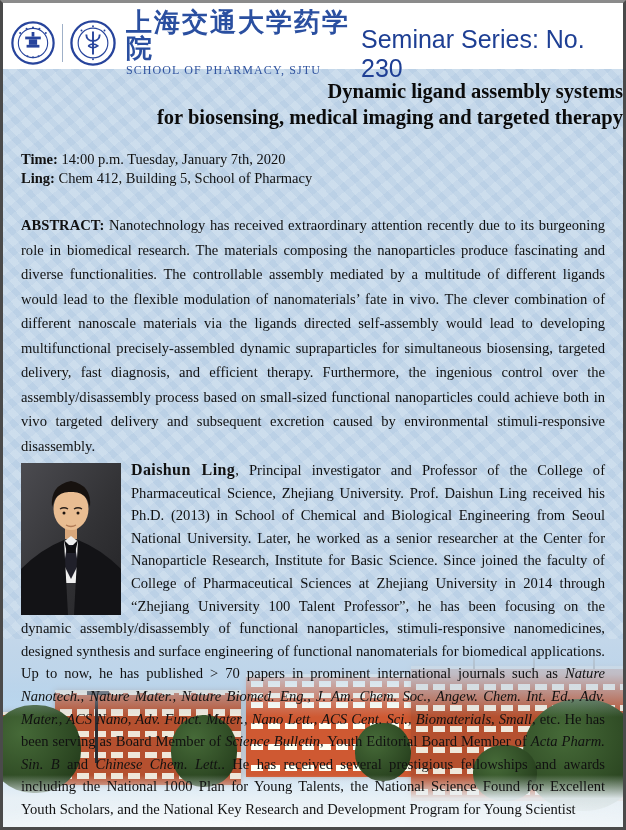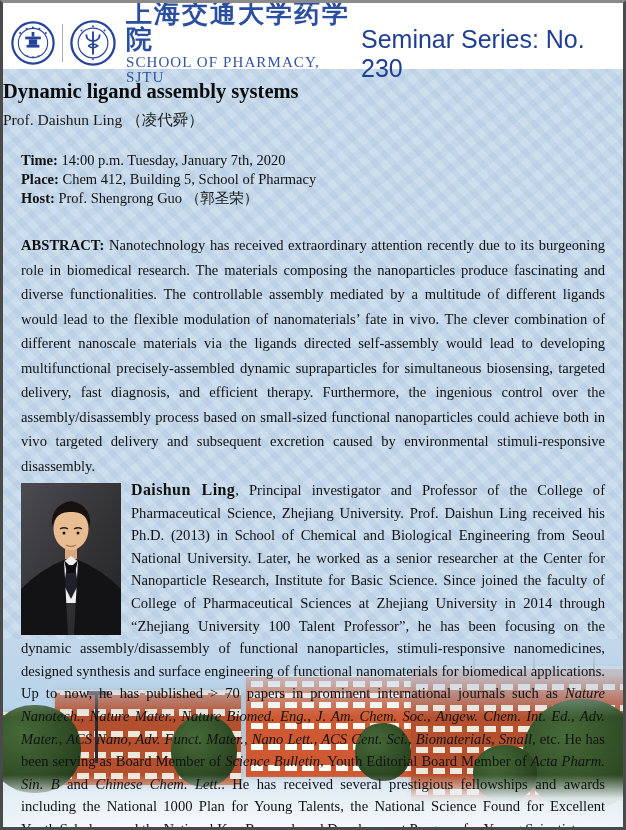--- a/index.html
+++ b/index.html
@@ -61,25 +61,25 @@
   
   .content{position:relative; z-index:1;}
 
   .masthead{display:flex; align-items:center; background:var(--header_white,#fff);
     height:48px; padding:16px 8px 2px 8px;}
   .seal{flex:0 0 auto;}
   .seal-divider{width:1px; height:38px; background:#9fb0c8; margin:0 7px;}
   .org-names{margin-left:10px; line-height:1;}
   .org-cn{font-size:26px; font-weight:bold; color:var(--brand_blue,#2a4fa0);
     font-family:"Liberation Serif",serif; letter-spacing:2px;}
-  .org-en{font-size:15px; color:#31549f; letter-spacing:1.1px; margin-top:2px;}
+  .org-en{font-size:12px; color:#31549f; letter-spacing:1.1px; margin-top:2px;}
   .seminar-no{margin-left:auto; align-self:flex-start; margin-top:6px;
     font-family:"Liberation Sans",sans-serif; font-size:25px; color:var(--seminar_blue,#1e3f94);}
 
-  .title-block{text-align:left; margin-top:9px;}
+  .title-block{text-align:right; margin-top:9px;}
   .title-line{font-size:20.5px; font-weight:bold; line-height:26px; color:#0b0b0b;}
   .speaker-line{font-size:15.5px; margin-top:6px; color:#1a1a1a;}
 
   .details{margin:20px 18px 0; font-size:14.5px; line-height:19px;}
   .lbl{font-weight:bold;}
 
   .para{margin:25px 18px 0; text-align:justify; font-size:14.6px; line-height:24.5px;}
   .bio-para{margin-top:1px; line-height:22.6px;}
   .seg-italic{font-style:italic;}
   .seg-name{font-weight:bold; font-size:16px; letter-spacing:.4px;}
@@ -147,35 +147,31 @@
       </svg>
       <div class="org-names">
         <div class="org-cn">上海交通大学药学院</div>
         <div class="org-en">SCHOOL OF PHARMACY, SJTU</div>
       </div>
       <div class="seminar-no">Seminar Series: No. 230</div>
     </div>
 
     <div class="title-block">
       <div class="title-line">Dynamic ligand assembly systems</div>
-      <div class="speaker-line">Prof. Daishun Ling （凌代舜）</div>
+      <div class="title-line">for biosensing, medical imaging and targeted therapy</div>
     </div>
 
     <div class="details">
       <div>
         <span class="lbl">Time:</span>
         <span>14:00 p.m. Tuesday, January 7th, 2020</span>
       </div>
       <div>
-        <span class="lbl">Place:</span>
+        <span class="lbl">Ling:</span>
         <span>Chem 412, Building 5, School of Pharmacy</span>
-      </div>
-      <div>
-        <span class="lbl">Host:</span>
-        <span>Prof. Shengrong Guo （郭圣荣）</span>
       </div>
     </div>
 
     <div class="para">
       <span class="lbl">ABSTRACT:</span><span> Nanotechnology has received extraordinary attention recently due to its burgeoning role in biomedical research. The materials composing the nanoparticles produce fascinating and diverse functionalities. The controllable assembly mediated by a multitude of different ligands would lead to the flexible modulation of nanomaterials’ fate in vivo. The clever combination of different nanoscale materials via the ligands directed self-assembly would lead to developing multifunctional precisely-assembled dynamic supraparticles for simultaneous biosensing, targeted delivery, fast diagnosis, and efficient therapy. Furthermore, the ingenious control over the assembly/disassembly process based on small-sized functional nanoparticles could achieve both in vivo targeted delivery and subsequent excretion caused by environmental stimuli-responsive disassembly.</span>
     </div>
 
     <div class="para bio-para">
       <svg class="portrait" viewBox="0 0 100 152" preserveAspectRatio="none">
         <defs>

